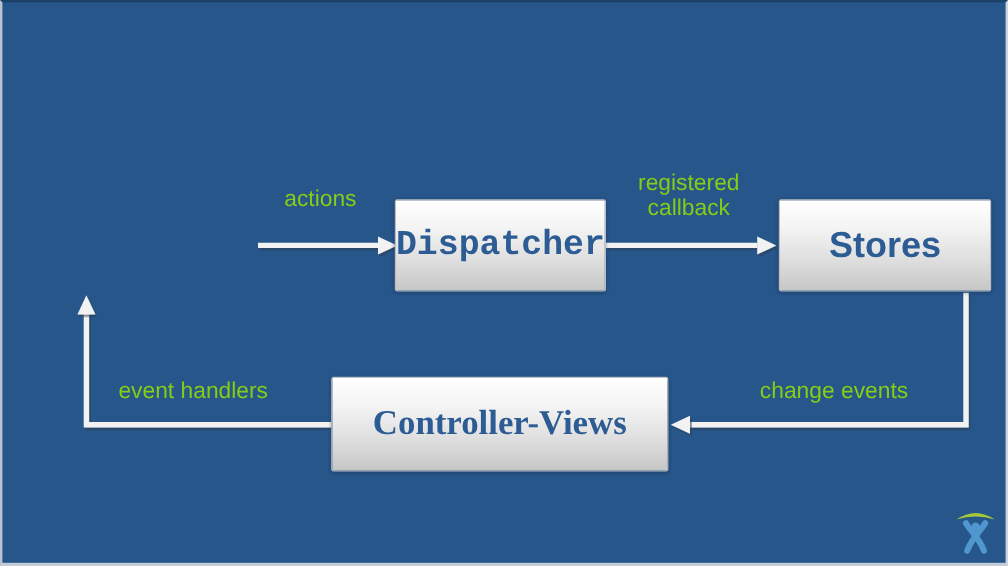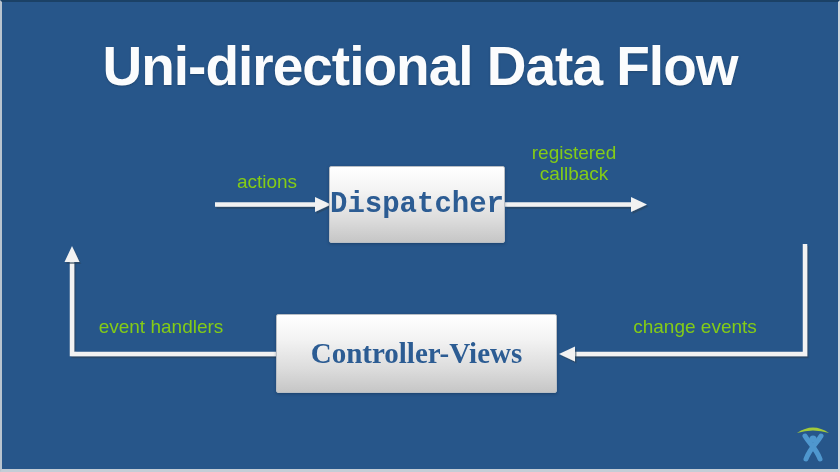--- a/index.html
+++ b/index.html
@@ -43,33 +43,32 @@
   .node-dispatcher{left:327px;top:164px;width:176px;height:77px;font-family:Liberation Mono, monospace;}
   .node-stores{left:647px;top:164px;width:177px;height:77px;font-size:30px;}
   .node-controller{left:274px;top:312px;width:281px;height:79px;font-family:Liberation Serif, serif;}
   .edge-label{
     position:absolute;
     color:#84cc16;
     font-size:19px;
     line-height:21px;
     text-align:center;
   }
-  .lbl-actions{left:190px;top:169px;width:150px;}
+  .lbl-actions{left:190px;top:154px;width:150px;}
   .lbl-registered{left:512px;top:140px;width:120px;}
   .lbl-event-handlers{left:84px;top:314px;width:150px;}
   .lbl-change-events{left:618px;top:314px;width:150px;}
   .arrows{position:absolute;left:0;top:0;pointer-events:none;}
   .logo{position:absolute;left:793px;top:419px;}
 </style>
 </head>
 <body>
 
 <div class="slide">
 
-  <h1 class="title">Uni-directional Data Flow</h1>
 
   <svg class="arrows" width="840" height="472" viewBox="0 0 840 472">
     <defs>
       <filter id="ds" x="-30%" y="-30%" width="160%" height="160%">
         <feDropShadow dx="1.5" dy="2" stdDeviation="0.6" flood-color="#2a3e52" flood-opacity="0.55"></feDropShadow>
       </filter>
     </defs>
     <g stroke="#f2f2f2" stroke-width="4.5" fill="none" filter="url(#ds)">
 
       <path d="M213,202.5 H314"></path>
@@ -82,20 +81,21 @@
     </g>
     <g fill="#f2f2f2" stroke="none" filter="url(#ds)">
       <polygon points="329,202.5 313,195 313,210"></polygon>
       <polygon points="645,202.5 629,195 629,210"></polygon>
       <polygon points="557,352 573,344.5 573,359.5"></polygon>
       <polygon points="70,244 62.5,260 77.5,260"></polygon>
     </g>
   </svg>
 
   <div class="node node-dispatcher">Dispatcher</div>
+  <div class="node node-stores">Stores</div>
   <div class="node node-controller">Controller-Views</div>
 
   <div class="edge-label lbl-actions">actions</div>
   <div class="edge-label lbl-registered">registered callback</div>
   <div class="edge-label lbl-event-handlers">event handlers</div>
   <div class="edge-label lbl-change-events">change events</div>
 
   <svg class="logo" width="36" height="44" viewBox="0 0 36 44">
     <path d="M2,12 Q18,1 34,12 Q18,7 2,12 Z" fill="#a2c93a"></path>
     <circle cx="18" cy="18" r="3.6" fill="#4f97ce"></circle>

